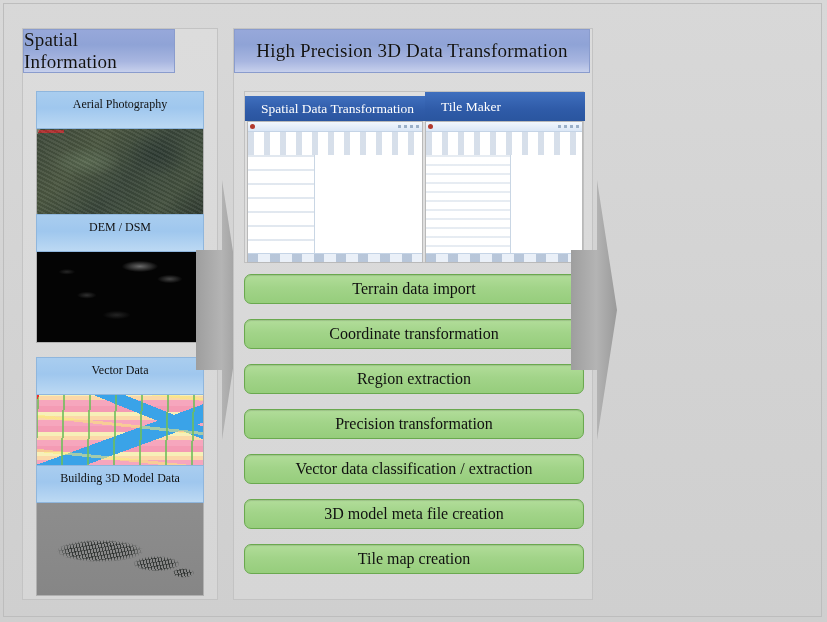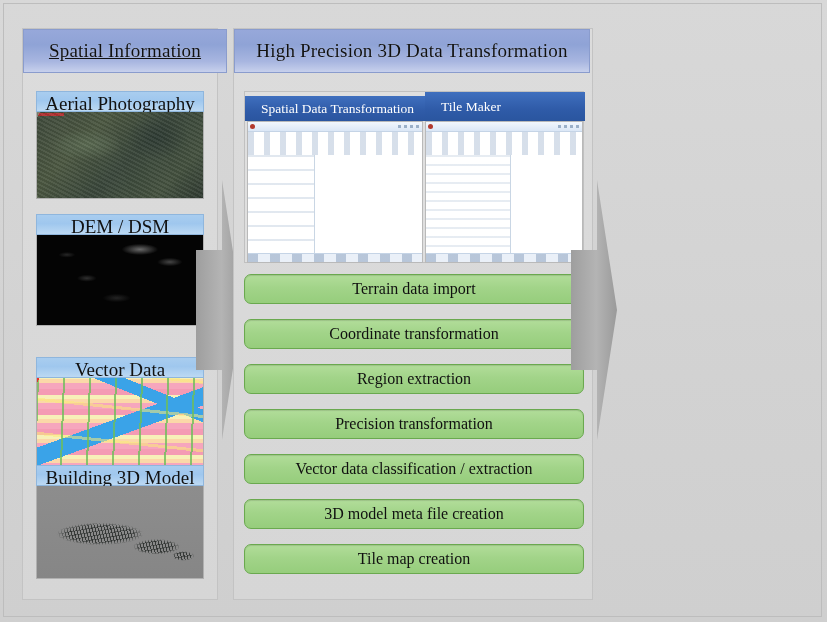--- a/index.html
+++ b/index.html
@@ -37,29 +37,29 @@
     position:absolute;left:0;top:0;width:100%;height:44px;
     background:linear-gradient(180deg,#97a8da 0%,#8fa3d6 35%,#a8b6e0 75%,#c7d0ec 100%);
     border:1px solid #8a9ccd;
     box-sizing:border-box;
     display:flex;align-items:center;justify-content:center;
     color:#111;
     font-size:19px;
     letter-spacing:.2px;
     text-shadow:0 0 1px rgba(255,255,255,.35);
   }
-  #col-left  .col-header{width:204px;text-decoration:underline;}
+  #col-left  .col-header{width:152px;}
   #col-mid   .col-header{width:356px;}
   #col-right .col-header{width:192px;}
 
   
   .card{position:absolute;left:13px;width:168px;}
   .card-label{
-    height:21px;line-height:24px;text-align:center;
-    font-size:19px;color:#111;
+    height:38px;line-height:24px;text-align:center;
+    font-size:12px;color:#111;
     background:linear-gradient(180deg,#a9cdef 0%,#9fc7ee 45%,#bcd9f3 100%);
     border:1px solid #8fb6dd;box-sizing:border-box;
   }
   .card-img{height:78px;border:1px solid #b0b0b0;border-top:none;box-sizing:border-box;position:relative;overflow:hidden;}
 
   #card-aerial {top:62px;}
   #card-dem    {top:185px;}
   #card-vector {top:328px;}
   #card-bldg   {top:436px;}
   #card-aerial .card-img{height:87px;}

